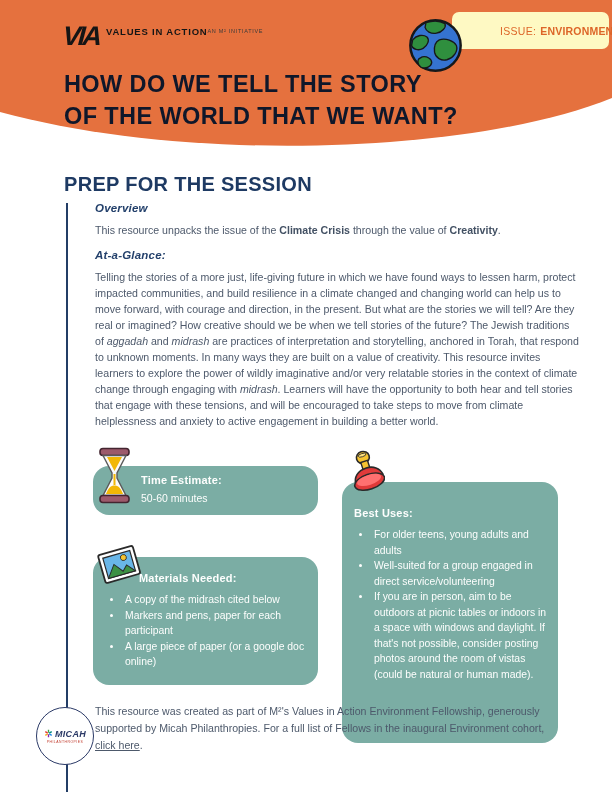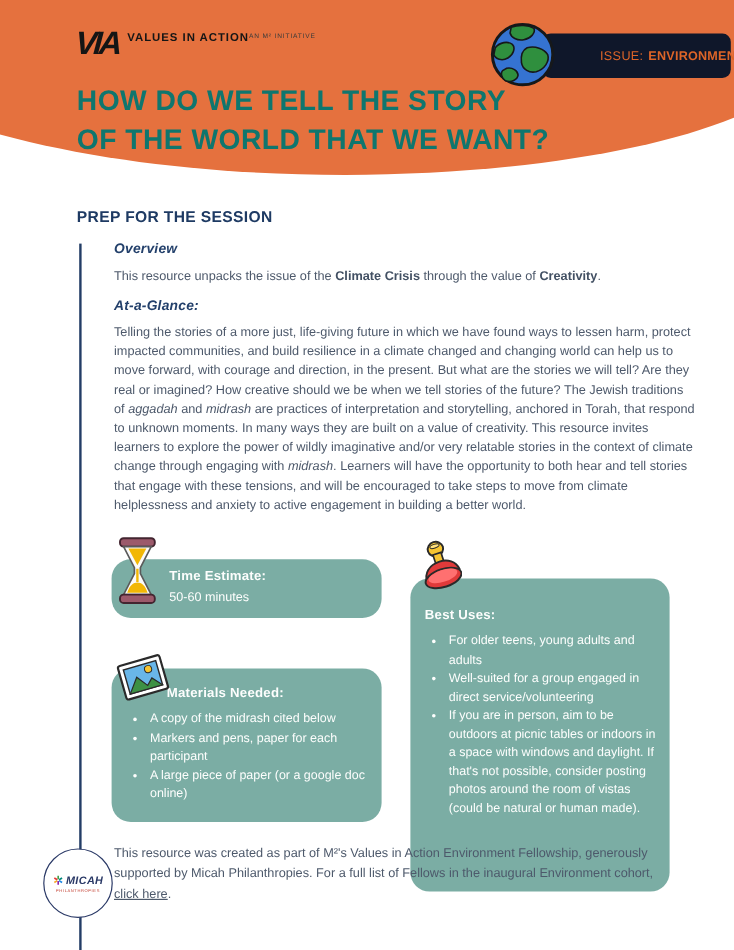--- a/index.html
+++ b/index.html
@@ -15,36 +15,36 @@
   .header-shape{position:absolute;top:0;left:0;width:612px;height:162px;}
   .logo{position:absolute;left:63px;top:23px;display:flex;align-items:flex-start;gap:7px;}
   .logo-mark{
     font-weight:900;font-size:27px;line-height:26px;color:#151515;
     letter-spacing:-3px;font-style:italic;transform:skewX(-4deg);
   }
   .logo-text{display:flex;flex-direction:row;padding-top:3px;}
   .logo-name{font-size:9.5px;font-weight:bold;color:#151515;letter-spacing:0.8px;}
   .logo-tagline{font-size:5.5px;color:#3a3a3a;letter-spacing:0.7px;margin-top:2px;}
   .issue-badge{
-    position:absolute;left:452px;top:28px;width:157px;height:37px;
-    background:#0f172a;border-radius:7px;
+    position:absolute;left:452px;top:12px;width:157px;height:37px;
+    background:#fef9c3;border-radius:7px;
     display:flex;align-items:center;padding-left:48px;box-sizing:border-box;
     font-size:10.5px;color:#dd6528;letter-spacing:0.3px;white-space:nowrap;
   }
   .issue-badge b{font-weight:bold;margin-left:4px;letter-spacing:0.2px;}
   .earth-icon{position:absolute;left:407px;top:17px;width:57px;height:57px;}
   .page-title{
     position:absolute;left:64px;top:68px;width:470px;
-    font-size:23.5px;font-weight:bold;color:#0f766e;
+    font-size:23.5px;font-weight:bold;color:#0f172a;
     line-height:32px;letter-spacing:0.4px;
   }
   
   .section-heading{
     position:absolute;left:64px;top:173px;
-    font-size:13px;font-weight:800;color:#1e3a63;letter-spacing:0.3px;margin:0;
+    font-size:20px;font-weight:800;color:#1e3a63;letter-spacing:0.3px;margin:0;
   }
   .left-rule{
     position:absolute;left:66px;top:203px;width:2px;height:589px;
     background:#233d66;
   }
   .content{position:absolute;left:95px;top:202px;width:484px;}
   .sub-label{
     font-style:italic;font-weight:bold;font-size:11.5px;color:#23406b;
     margin:0 0 8px 0;letter-spacing:0.2px;
   }

